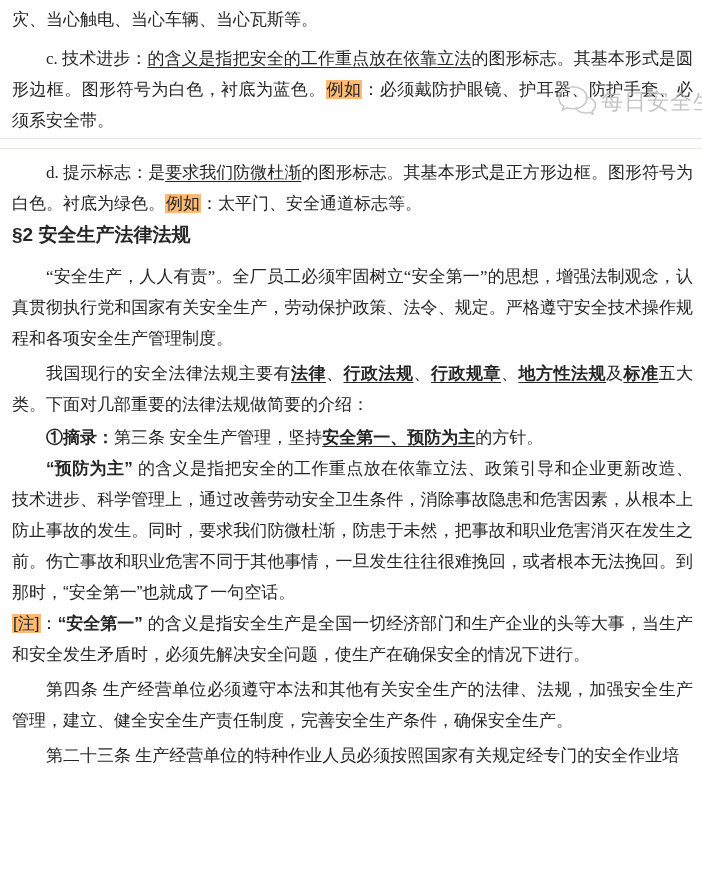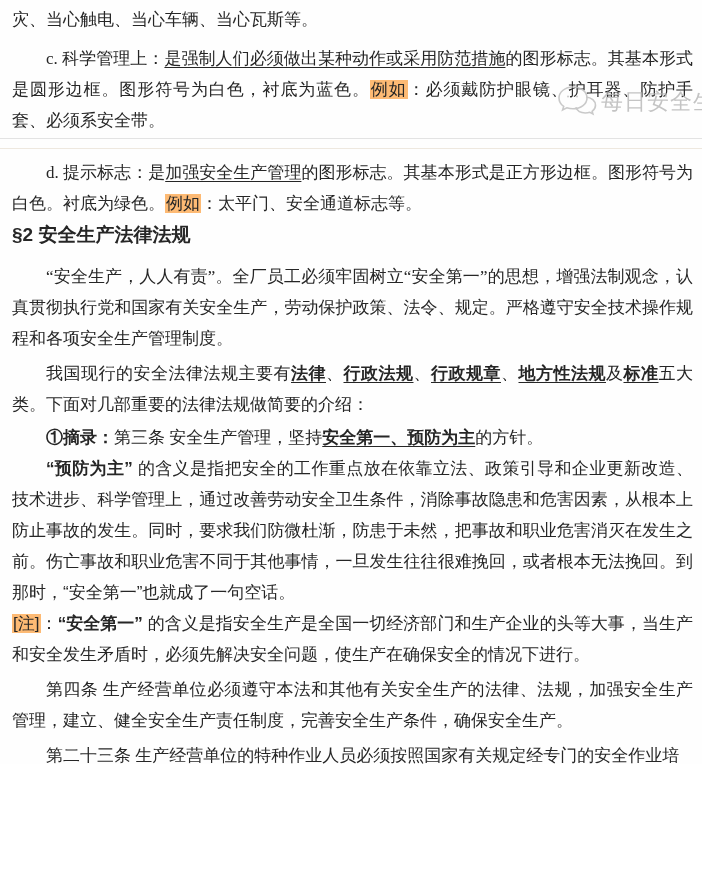--- a/index.html
+++ b/index.html
@@ -54,30 +54,30 @@
 </head>
 <body>
 
 <div class="page">
 
   <div class="content">
 
     <p class="serif">灾、当心触电、当心车辆、当心瓦斯等。</p>
 
     <p class="serif indent m8">
-      <span>c. 科学管理上：</span><span class="u">是强制人们必须做出某种动作或采用防范措施</span><span>的图形标志。其基本形式是圆形边框。图形符号为白色，衬底为蓝色。</span><span class="hl">例如</span><span>：必须戴防护眼镜、护耳器、防护手套、必须系安全带。</span>
+      <span>c. 技术进步：</span><span class="u">的含义是指把安全的工作重点放在依靠立法</span><span>的图形标志。其基本形式是圆形边框。图形符号为白色，衬底为蓝色。</span><span class="hl">例如</span><span>：必须戴防护眼镜、护耳器、防护手套、必须系安全带。</span>
     </p>
 
     <div class="divider-group">
       <hr class="divider-line-1">
       <hr class="divider-line-2">
     </div>
 
     <p class="serif indent m8">
-      <span>d. 提示标志：是</span><span class="u">加强安全生产管理</span><span>的图形标志。其基本形式是正方形边框。图形符号为白色。衬底为绿色。</span><span class="hl">例如</span><span>：太平门、安全通道标志等。</span>
+      <span>d. 提示标志：是</span><span class="u">要求我们防微杜渐</span><span>的图形标志。其基本形式是正方形边框。图形符号为白色。衬底为绿色。</span><span class="hl">例如</span><span>：太平门、安全通道标志等。</span>
     </p>
 
     <p class="doc-title">§2 安全生产法律法规</p>
 
     <p class="serif indent m10">“安全生产，人人有责”。全厂员工必须牢固树立“安全第一”的思想，增强法制观念，认真贯彻执行党和国家有关安全生产，劳动保护政策、法令、规定。严格遵守安全技术操作规程和各项安全生产管理制度。</p>
 
     <p class="serif indent m4">
       <span>我国现行的安全法律法规主要有</span><span class="bu">法律</span><span>、</span><span class="bu">行政法规</span><span>、</span><span class="bu">行政规章</span><span>、</span><span class="bu">地方性法规</span><span>及</span><span class="bu">标准</span><span>五大类。下面对几部重要的法律法规做简要的介绍：</span>
     </p>
 

